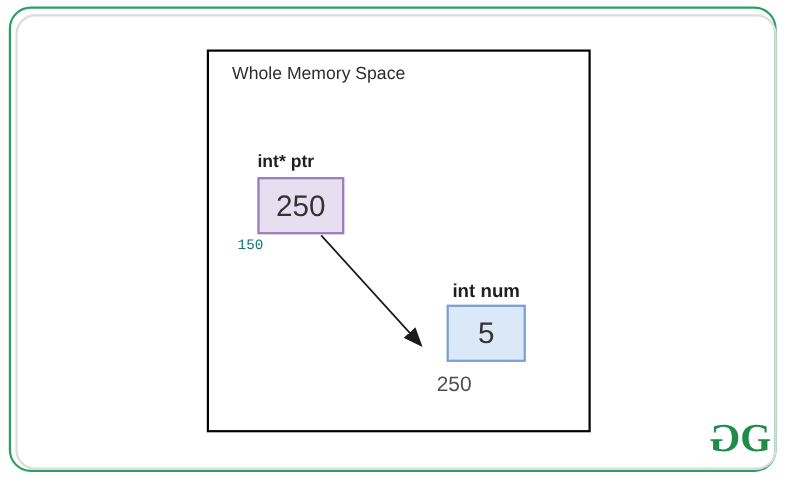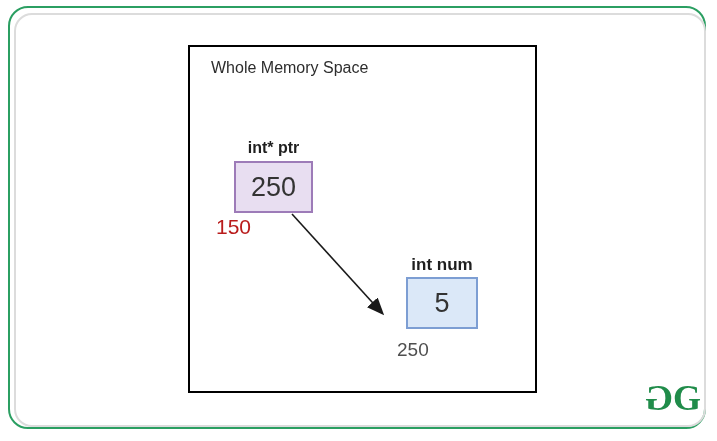--- a/index.html
+++ b/index.html
@@ -49,21 +49,20 @@
     font-weight: normal;
     color: #2d2d2d;
     line-height: 1;
     white-space: nowrap;
   }
 
   
   .ptr-label {
     left: 234px; top: 140px;
     width: 79px;
-    text-align: center;
     font-size: 16px;
     font-weight: bold;
     color: #1f1f1f;
     line-height: 1;
     white-space: nowrap;
   }
   .ptr-box {
     left: 234px; top: 161px;
     width: 79px; height: 52px;
     box-sizing: border-box;
@@ -73,23 +72,24 @@
     align-items: center;
     justify-content: center;
   }
   .ptr-value {
     font-size: 27px;
     color: #333333;
     line-height: 1;
   }
   .ptr-address {
     left: 216px; top: 216px;
-    font-size: 21px;
-    color: #b91c1c;
+    font-size: 13px;
+    color: #0f766e;
     line-height: 1;
+    font-family: Liberation Mono, monospace;
   }
 
   
   .num-label {
     left: 406px; top: 256px;
     width: 72px;
     text-align: center;
     font-size: 17px;
     font-weight: bold;
     color: #1f1f1f;

